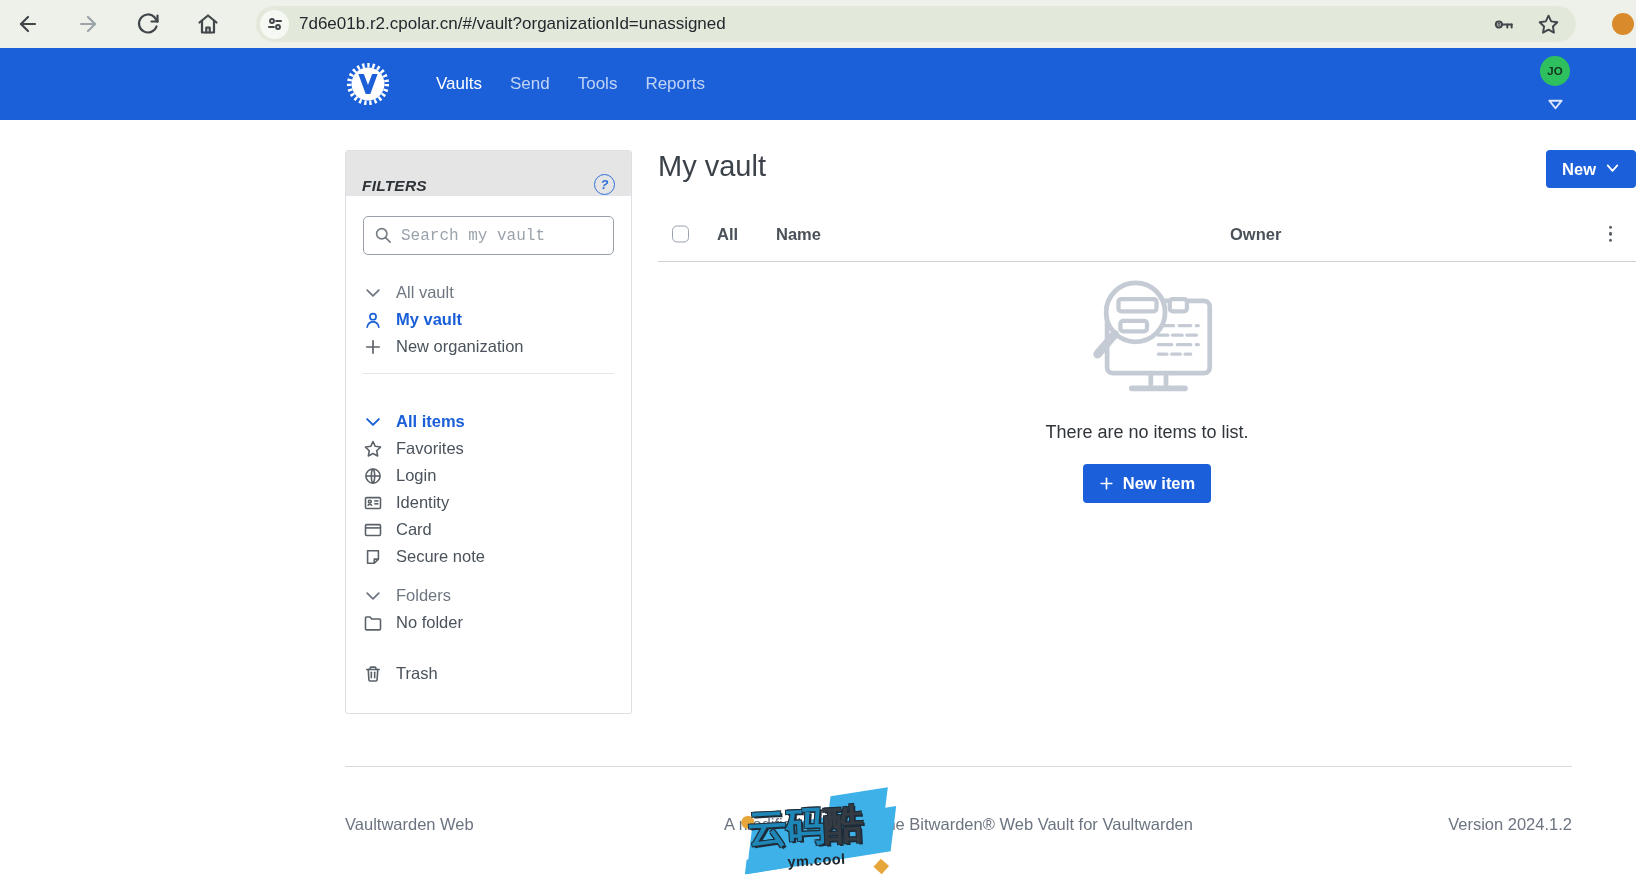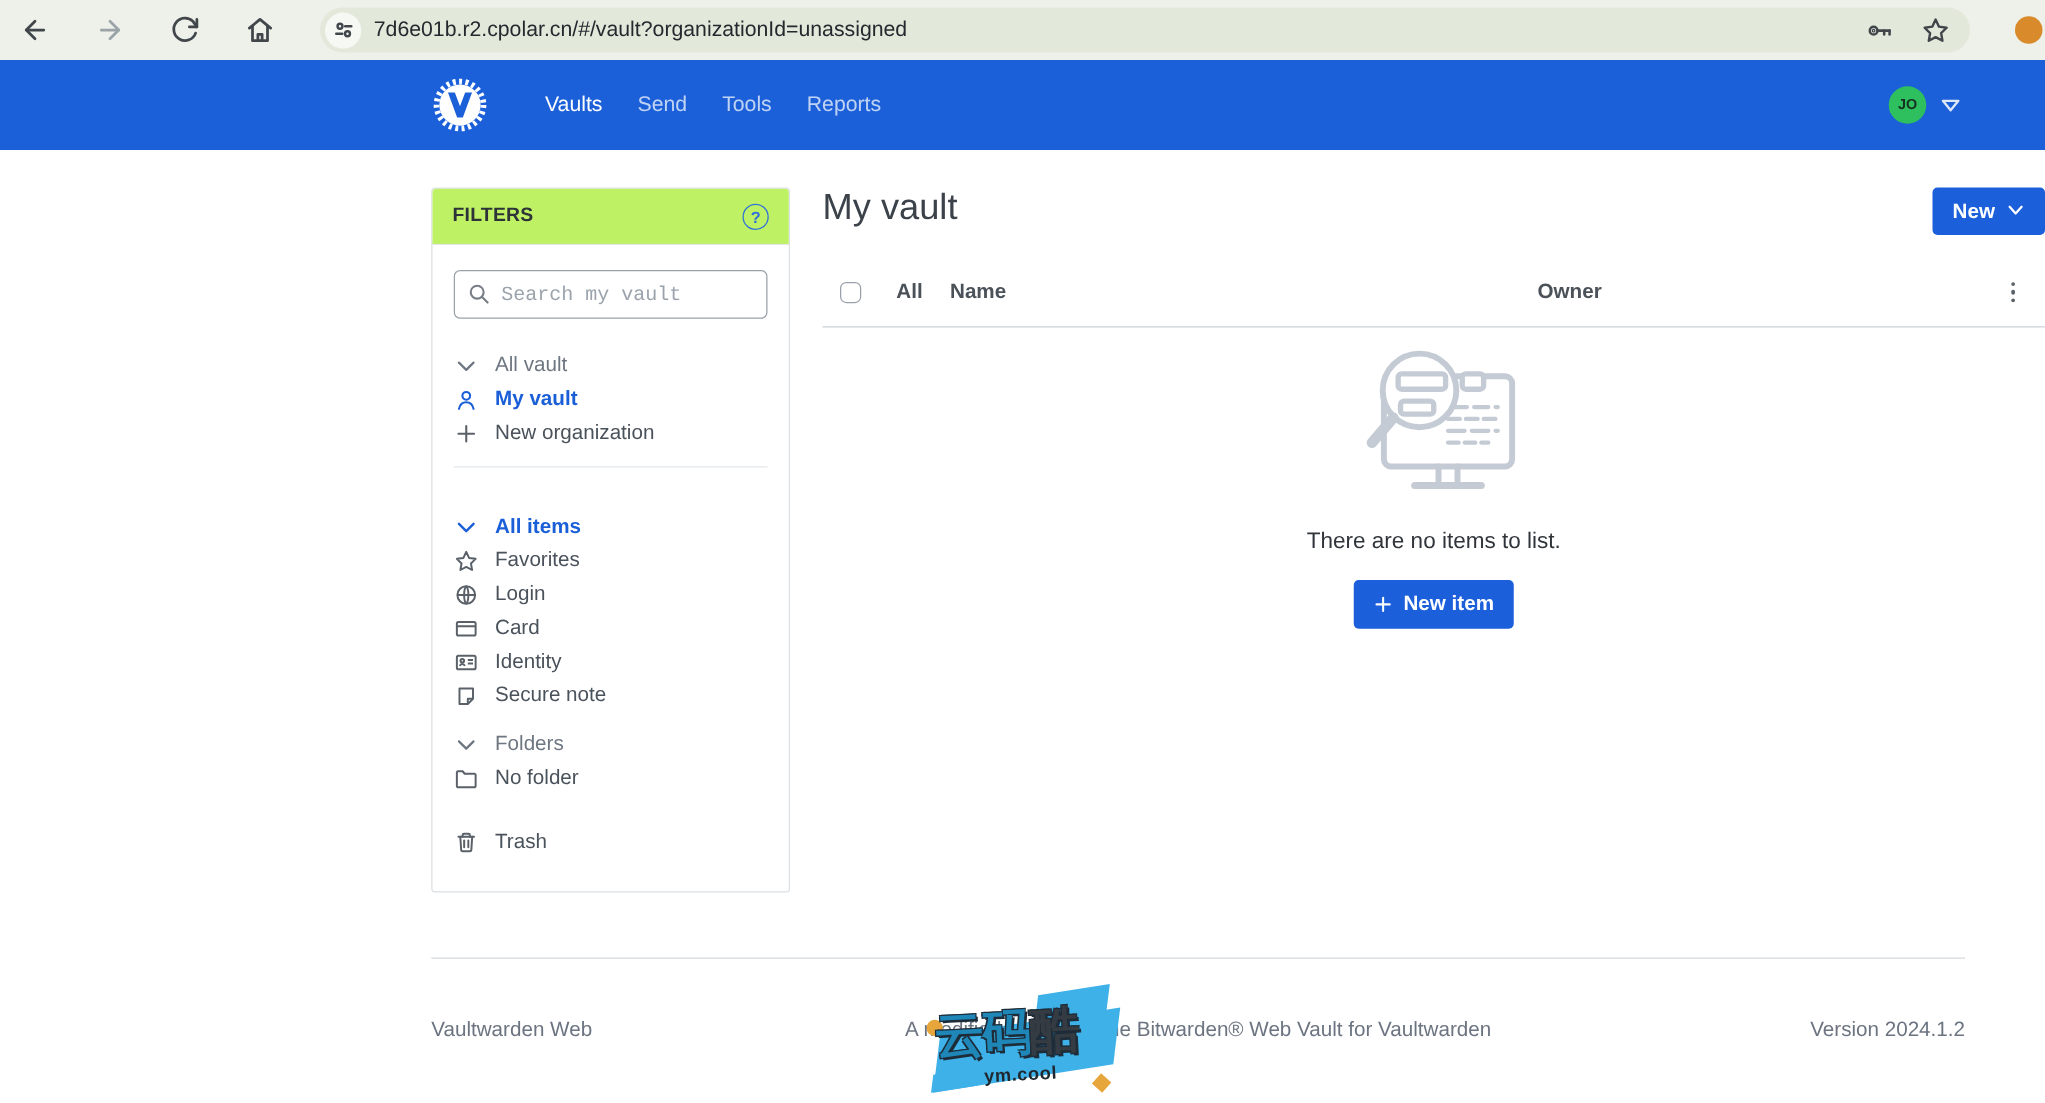--- a/index.html
+++ b/index.html
@@ -24,33 +24,33 @@
   .pill-icons .tb-btn { width:23px; height:23px; }
   .ext-blob { width:22px; height:22px; border-radius:50%; background:#d98a2b; margin-right:-16px; flex:none; }
 
   
   .navbar { height:72px; background:#1b60d9; display:flex; align-items:center;
             padding:0 66px 0 346px; }
   .logo { width:44px; height:44px; margin-right:46px; flex:none; cursor:pointer; }
   .nav-links { display:flex; gap:28px; align-items:center; }
   .nav-link { color:rgba(255,255,255,.72); font-size:17px; font-weight:400; cursor:pointer; }
   .nav-link.active { color:#ffffff; }
-  .nav-right { margin-left:auto; display:flex; align-items:center; gap:10px; cursor:pointer; }
+  .nav-right { margin-left:auto; display:flex; align-items:center; gap:10px; cursor:pointer;flex-direction:column; }
   .avatar { width:30px; height:30px; border-radius:50%; background:#2ec05e; color:#14321e;
             font-size:11.5px; font-weight:700; display:flex; align-items:center; justify-content:center; }
 
   
   .content { display:flex; gap:26px; padding:30px 0 0 345px; width:1636px; }
 
   
   .sidebar-card { width:287px; height:564px; border:1px solid #dcdfe3; border-radius:3px;
                   background:#fff; flex:none; }
-  .card-header { height:45px; background:#bef264; border-bottom:1px solid #e2e5e8;
-                 display:flex; align-items:center; justify-content:space-between;
-                 padding:0 16px; border-radius:3px 3px 0 0; }
+  .card-header { height:45px; background:#e5e5e5; border-bottom:1px solid #e2e5e8;
+                 display:flex; align-items:flex-end; justify-content:space-between;
+                 padding:0 16px; border-radius:3px 3px 0 0;font-style:italic; }
   .card-title { font-size:15.5px; font-weight:700; color:#2e3338; letter-spacing:.2px; }
   .help-btn { width:21px; height:21px; border-radius:50%; border:1.5px solid #2f6fdb;
               color:#2f6fdb; font-size:13px; font-weight:700; display:flex; align-items:center;
               justify-content:center; cursor:pointer; }
   .card-body { padding:20px 17px; }
   .search-box { position:relative; margin-bottom:24px;font-family:Liberation Mono, monospace; }
   .search-input { width:100%; height:39px; border:1px solid #9aa1a9; border-radius:5px;
                   padding:0 10px 0 37px; font-size:16px; color:#333; font-family:inherit; }
   .search-input::placeholder { color:#9aa3ac; }
   .search-icon { position:absolute; left:10px; top:9px; width:20px; height:20px; color:#777e86; }
@@ -252,36 +252,36 @@
                 <path d="M12 3.5c2.7 2.7 2.7 14.3 0 17"></path>
                 <path d="M12 3.5c-2.7 2.7-2.7 14.3 0 17"></path>
               </svg>
             </span>
           <span>Login</span>
         </li>
         <li class="side-item">
           <span class="icn">
               <svg viewBox="0 0 24 24" fill="none" stroke="currentColor" stroke-width="1.9">
                 <rect x="3" y="5.5" width="18" height="13" rx="1.5"></rect>
-                <line x1="3" y1="9.5" x2="21" y2="9.5"></line>
-              </svg>
-            </span>
-          <span>Card</span>
-        </li>
-        <li class="side-item">
-          <span class="icn">
-              <svg viewBox="0 0 24 24" fill="none" stroke="currentColor" stroke-width="1.9">
-                <rect x="3" y="5.5" width="18" height="13" rx="1.5"></rect>
                 <circle cx="8.2" cy="10.3" r="1.7"></circle>
                 <path d="M5.8 15.4c.4-1.3 1.3-2 2.4-2s2 .7 2.4 2"></path>
                 <line x1="13.5" y1="9.5" x2="18.5" y2="9.5"></line>
                 <line x1="13.5" y1="13" x2="18.5" y2="13"></line>
               </svg>
             </span>
           <span>Identity</span>
+        </li>
+        <li class="side-item">
+          <span class="icn">
+              <svg viewBox="0 0 24 24" fill="none" stroke="currentColor" stroke-width="1.9">
+                <rect x="3" y="5.5" width="18" height="13" rx="1.5"></rect>
+                <line x1="3" y1="9.5" x2="21" y2="9.5"></line>
+              </svg>
+            </span>
+          <span>Card</span>
         </li>
         <li class="side-item">
           <span class="icn">
               <svg viewBox="0 0 24 24" fill="none" stroke="currentColor" stroke-width="1.9" stroke-linejoin="round">
                 <path d="M5.5 4.5h13v10l-5 5h-8z"></path>
                 <path d="M18.5 14.5h-5v5"></path>
               </svg>
             </span>
           <span>Secure note</span>
         </li>
@@ -337,21 +337,21 @@
             <path d="M4 4l8 9 8-9"></path>
           </svg>
       </button>
     </div>
 
     <div class="table-header">
       <span class="th" style="left:14px;">
           <span class="checkbox"></span>
         </span>
       <span class="th" style="left:59px;">All</span>
-      <span class="th" style="left:102px;">Name</span>
+      <span class="th" style="left:118px;">Name</span>
       <span class="th" style="left:572px;">Owner</span>
       <span class="th" style="right:20px;">
         <span class="kebab">
             <i></i>
             <i></i>
             <i></i>
           </span>
       </span>
     </div>
 

